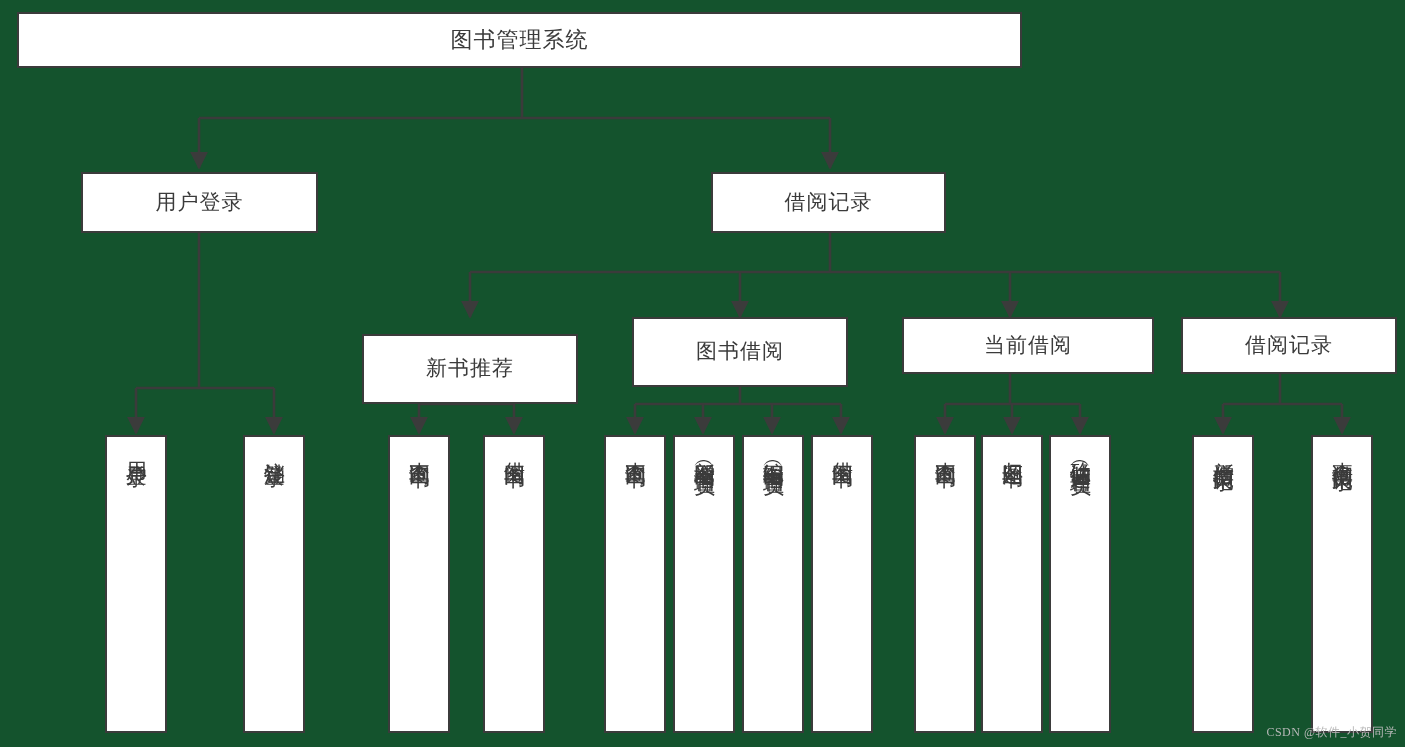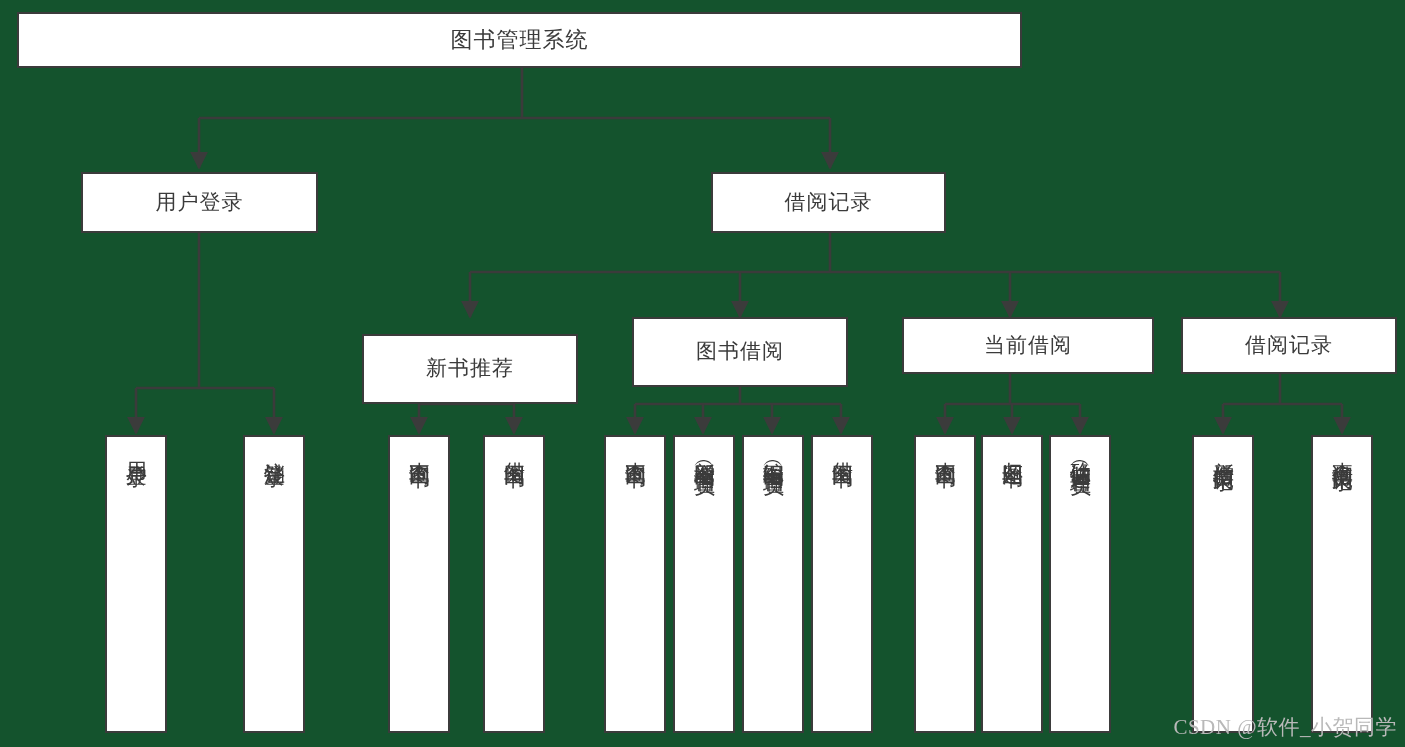--- a/index.html
+++ b/index.html
@@ -56,21 +56,21 @@
     font-size: 21px;
     line-height: 1.28;
     letter-spacing: 2px;
     white-space: pre;
     color: #3b3b3b;
   }
   #watermark {
     position: absolute;
     right: 8px;
     bottom: 6px;
-    font-size: 21px;
+    font-size: 12px;
     color: #b9b9b9;
     letter-spacing: 0.5px;
     user-select: none;
   }
 </style>
 </head>
 <body>
 
 <div id="diagram-root">
 

